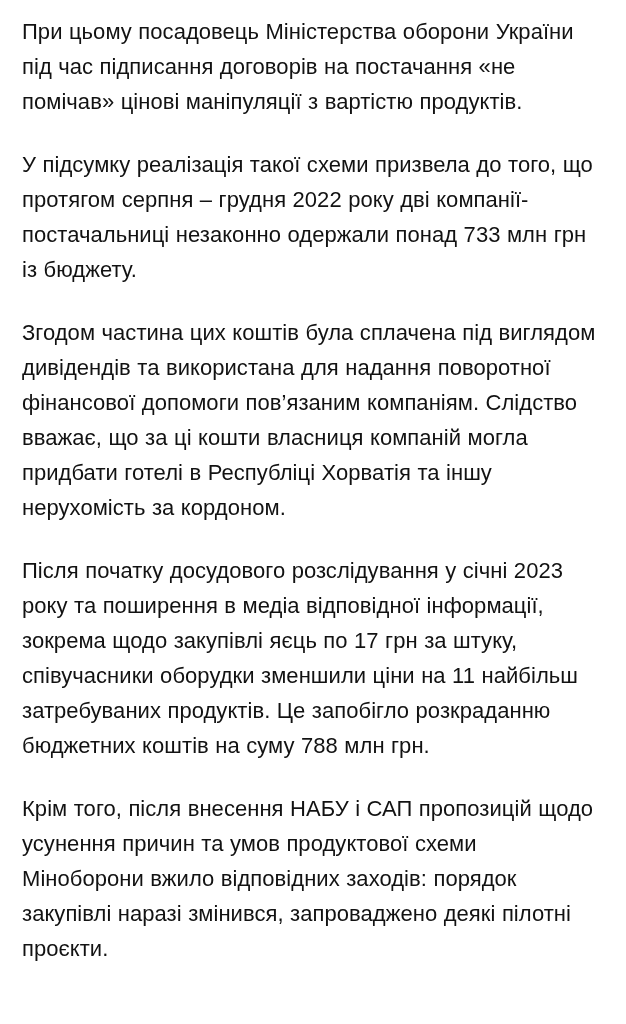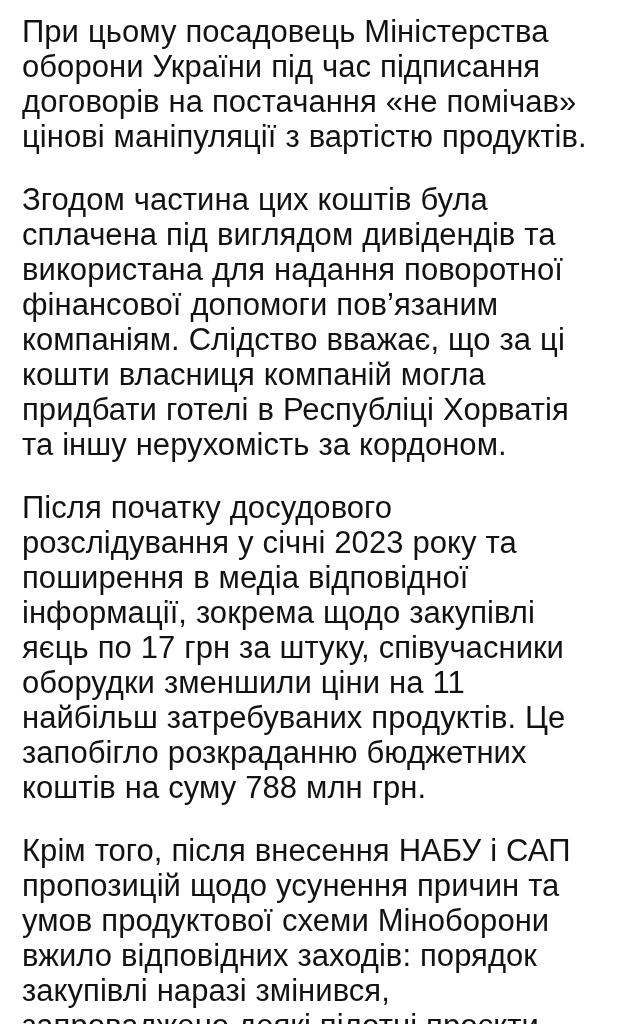--- a/index.html
+++ b/index.html
@@ -13,32 +13,33 @@
     overflow: hidden;
     font-family: "Liberation Sans", sans-serif;
   }
   #article {
     box-sizing: border-box;
     width: 626px;
     padding: 14px 22px 0 22px;
   }
   .para {
     margin: 0 0 28px 0;
-    font-size: 31px;
+    font-size: 22px;
     line-height: 35px;
     color: #121212;
     letter-spacing: 0.05px;
     text-align: left;
     word-spacing: 0.3px;
   }
   .para:last-child {
     margin-bottom: 0;
   }
 </style>
 </head>
 <body>
 
 <div id="article">
   <p class="para">При цьому посадовець Міністерства оборони України під час підписання договорів на постачання «не помічав» цінові маніпуляції з вартістю продуктів.</p>
+  <p class="para">У підсумку реалізація такої схеми призвела до того, що протягом серпня – грудня 2022 року дві компанії-постачальниці незаконно одержали понад 733 млн грн із бюджету.</p>
   <p class="para">Згодом частина цих коштів була сплачена під виглядом дивідендів та використана для надання поворотної фінансової допомоги пов’язаним компаніям. Слідство вважає, що за ці кошти власниця компаній могла придбати готелі в Республіці Хорватія та іншу нерухомість за кордоном.</p>
   <p class="para">Після початку досудового розслідування у січні 2023 року та поширення в медіа відповідної інформації, зокрема щодо закупівлі яєць по 17 грн за штуку, співучасники оборудки зменшили ціни на 11 найбільш затребуваних продуктів. Це запобігло розкраданню бюджетних коштів на суму 788 млн грн.</p>
   <p class="para">Крім того, після внесення НАБУ і САП пропозицій щодо усунення причин та умов продуктової схеми Міноборони вжило відповідних заходів: порядок закупівлі наразі змінився, запроваджено деякі пілотні проєкти.</p>
 </div>
 
 </body></html>

